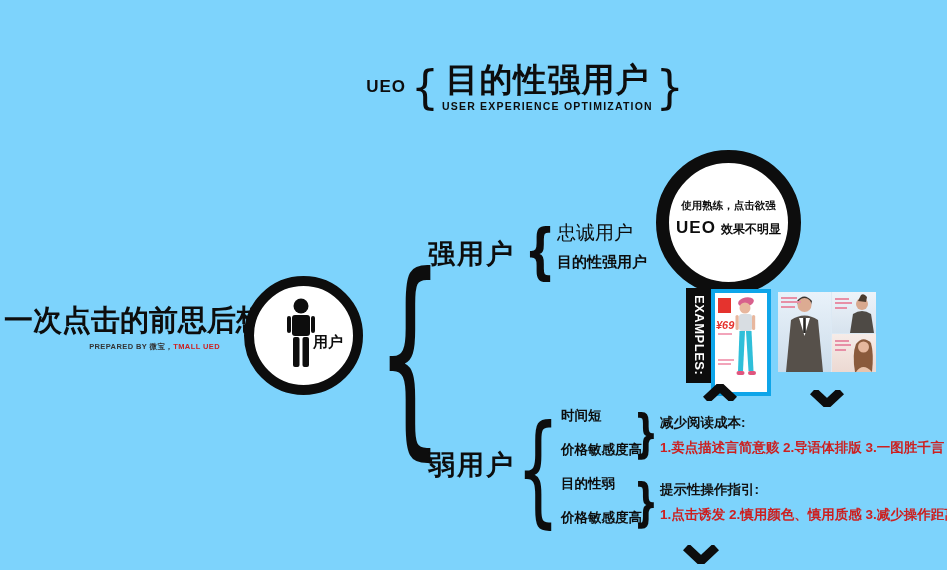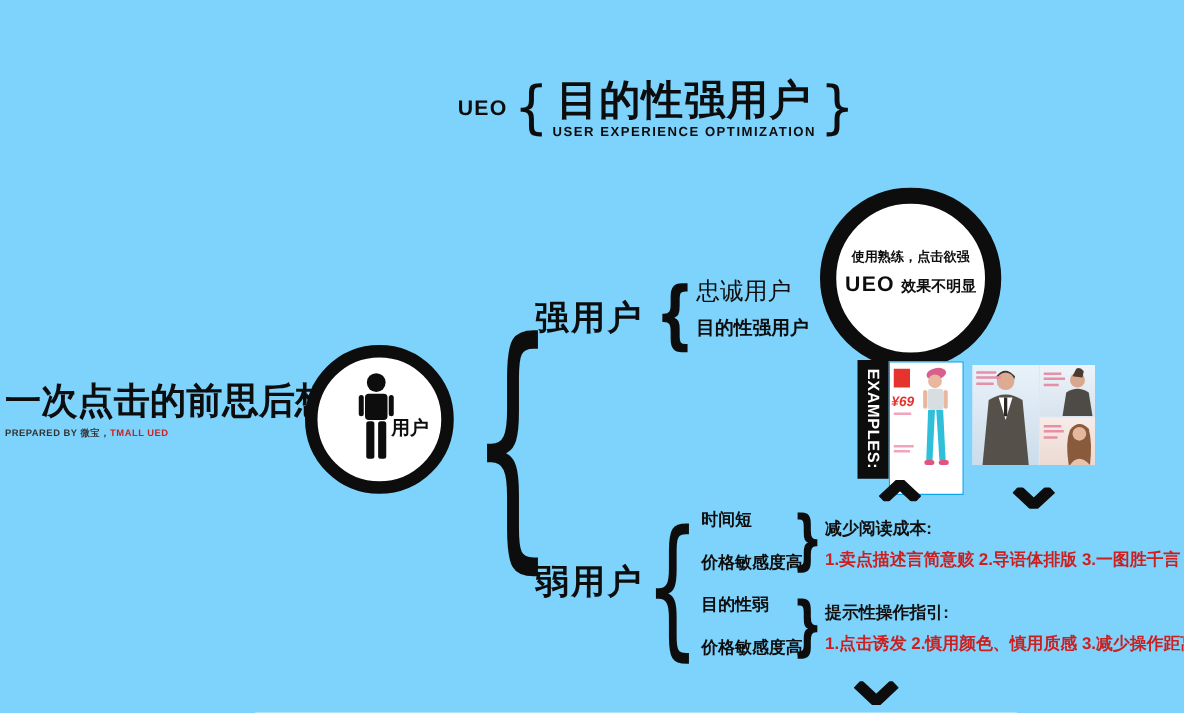--- a/index.html
+++ b/index.html
@@ -15,21 +15,21 @@
   .header-row { display:flex; align-items:center; justify-content:center; }
   .hdr-prefix { font-size:17px; font-weight:bold; letter-spacing:1px; margin-right:5px; }
   .hdr-brace { font-family:"DejaVu Sans",sans-serif; font-size:44px; font-weight:400; line-height:44px; transform:scaleY(1.05); }
   .hdr-title-col { display:flex; flex-direction:column; align-items:center; margin:0 3px; }
   .hdr-title { font-size:33px; font-weight:bold; letter-spacing:1px; line-height:36px; }
   .hdr-subtitle { font-size:10.5px; font-weight:bold; letter-spacing:1.2px; margin-top:2px; }
 
   
   .headline { left:4px; top:301px; width:216px; }
   .headline-title { font-size:29px; font-weight:bold; letter-spacing:0px; white-space:nowrap; }
-  .headline-byline { text-align:left; font-size:7.5px; font-weight:bold; letter-spacing:.4px; margin-top:1px; color:#333; }
+  .headline-byline { text-align:right; font-size:7.5px; font-weight:bold; letter-spacing:.4px; margin-top:1px; color:#333; }
   .headline-byline .brand { color:#cc2020; }
 
   
   .user-circle { left:244px; top:276px; width:119px; height:119px; border:10px solid #0d0d0d; border-radius:50%; background:#fff; }
   .user-icon { position:absolute; left:26px; top:12px; }
   .user-label { position:absolute; right:10px; top:47px; font-size:15px; font-weight:bold; }
 
   
   .brace { font-family:"DejaVu Sans",sans-serif; display:flex; align-items:center; justify-content:center; font-weight:400; }
   .brace-big { left:388px; top:234px; width:44px; height:240px; font-size:124px; transform:scale(.85,1.72); }
@@ -53,21 +53,21 @@
   .ueo-line1 { font-size:10.5px; font-weight:bold; margin-top:-8px; }
   .ueo-line2 { margin-top:5px; display:flex; align-items:baseline; gap:5px; }
   .ueo-acronym { font-size:17px; font-weight:bold; letter-spacing:1px; }
   .ueo-rest { font-size:12px; font-weight:bold; }
 
   
   .examples-tag { left:686px; top:288px; width:26px; height:95px; background:#0d0d0d; color:#fff;
     display:flex; align-items:center; justify-content:center; }
   .examples-text { writing-mode:vertical-rl; font-size:13px; font-weight:bold; letter-spacing:.5px; }
 
-  .product1 { left:711px; top:289px; width:60px; height:107px; background:#fff; border:1px solid #0ea5e9; }
+  .product1 { left:711px; top:289px; width:60px; height:107px; background:#fff; border:4px solid #0ea5e9; }
   .p1-badge { position:absolute; left:3px; top:5px; width:13px; height:15px; background:#e5332e; padding:2px 1px; }
   .p1-badge .bar { height:2px; background:#fff; margin:2px 1px; }
   .p1-price { position:absolute; left:1px; top:26px; color:#e5332e; font-size:11px; font-weight:bold; font-style:italic; }
   .p1-minitext { position:absolute; background:#f2a4ba; height:2px; }
   .p1-woman { position:absolute; right:1px; top:2px; }
 
   .product2 { left:778px; top:292px; width:98px; height:80px; background:#dce9f4; display:flex; gap:1px; }
   .p2-left { width:53px; height:80px; background:linear-gradient(180deg,#e9f2fa,#ccdcea); position:relative; overflow:hidden; }
   .p2-right { display:flex; flex-direction:column; gap:1px; }
   .p2-rt { width:44px; height:41px; background:linear-gradient(180deg,#edf3f9,#d7e3ee); position:relative; overflow:hidden; }

